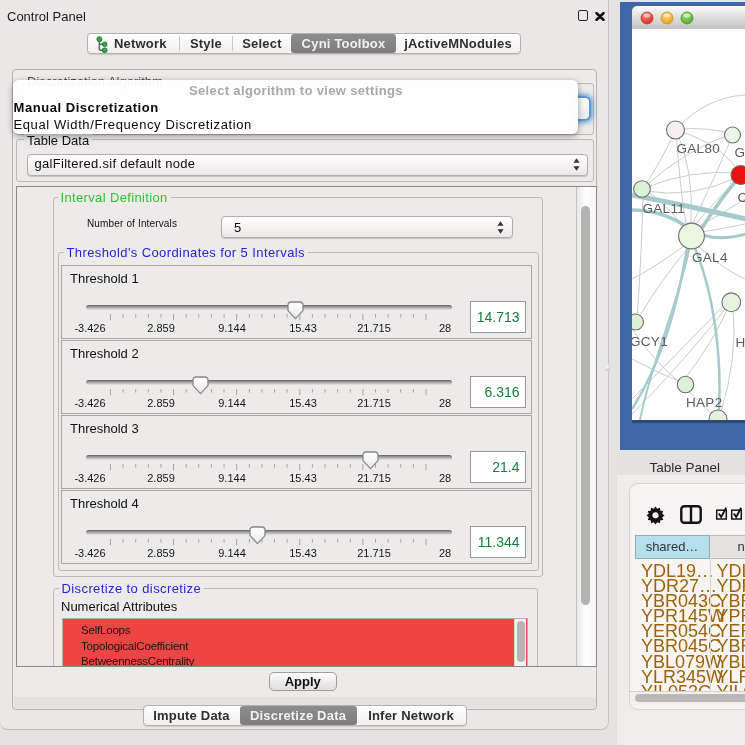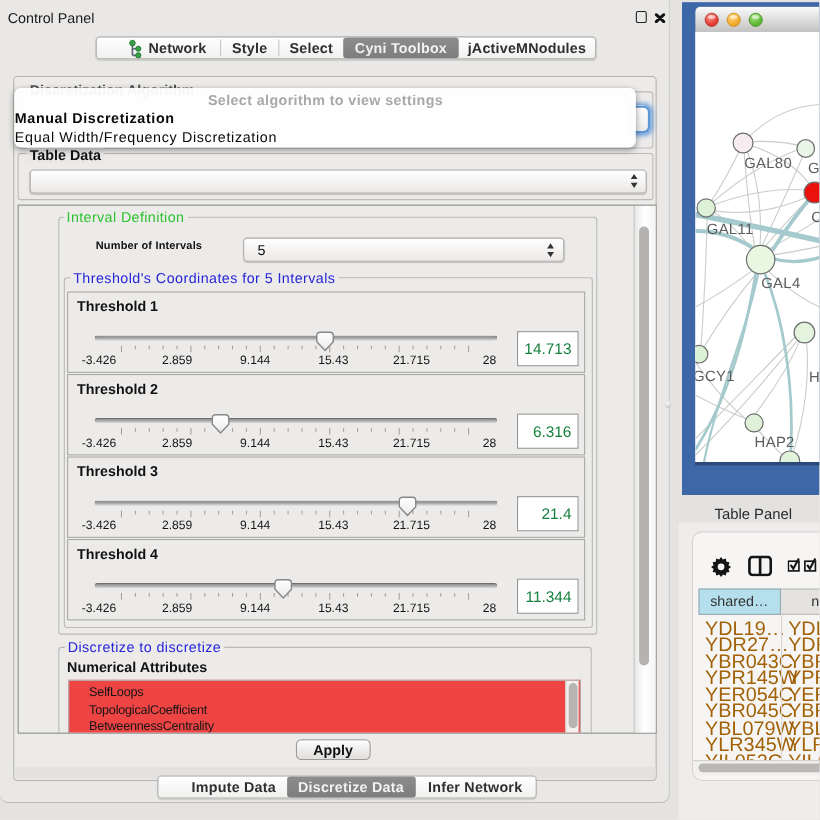--- a/index.html
+++ b/index.html
@@ -4,28 +4,28 @@
 <style>
   html,body{margin:0;padding:0;}
   body{width:745px;height:745px;overflow:hidden;position:relative;
        font-family:"Liberation Sans",sans-serif;background:#e4e3e2;}
   .abs{position:absolute;}
   .combo{border:1px solid #aeadac;border-radius:4px;
          background:linear-gradient(#ffffff,#f4f3f2 55%,#e9e8e7);
          box-shadow:0 1px 1px rgba(0,0,0,0.18);}
   .grp{border:1px solid #bbbab9;border-radius:3px;}
   .chip{position:absolute;background:#ecebea;padding:0 3px;white-space:nowrap;}
-  .blabel{font-weight:bold;font-size:13px;color:#111;white-space:nowrap;}
+  .blabel{font-weight:normal;font-size:13px;color:#111;white-space:nowrap;}
   .tickl{position:absolute;font-size:11px;color:#151515;transform:translateX(-50%);white-space:nowrap;}
   .vfield{position:absolute;left:453.5px;width:55.5px;height:32.5px;background:#fff;
           border:1px solid #989796;font-size:14px;color:#15803d;text-align:right;
           padding-right:5px;line-height:31px;box-sizing:border-box;}
   .tabbar{position:absolute;display:flex;background:linear-gradient(#ffffff,#f1f0ef);
           border:1px solid #b2b1b0;border-radius:4px;height:19px;align-items:stretch;
-          box-shadow:0 1px 1px rgba(0,0,0,0.12);padding-left:21px;}
+          box-shadow:0 1px 1px rgba(0,0,0,0.12);}
   .tab{font-size:13px;letter-spacing:0.2px;font-weight:bold;color:#2e2e2e;display:flex;align-items:center;
        justify-content:center;white-space:nowrap;}
   .tabsep{width:1px;background:#c8c7c6;margin:2px 0;}
   .tabsel{background:linear-gradient(#8d8d8d,#7d7d7d);color:#f2f2f2;border-radius:3px;}
   .row1{font-size:18px;color:#a16207;white-space:nowrap;}
 </style>
 </head>
 <body>
 
 <div class="abs" style="left:0;top:0;width:608px;height:729px;background:#e9e8e7;
@@ -63,20 +63,21 @@
 <div class="abs grp" style="left:16px;top:83px;width:576px;height:50px;"></div>
 <div class="abs blabel" style="left:27px;top:73.5px;font-size:13px;color:#4d4d4d;">Discretization Algorithm</div>
 
 <div class="abs" style="left:575px;top:96px;width:16px;height:25px;border-radius:0 6px 6px 0;
      border:2.5px solid #5e97d5;border-left:none;box-shadow:0 0 4px 2px rgba(85,145,215,0.8);
      background:linear-gradient(#fdfdfd,#ececec);box-sizing:border-box;"></div>
 
 <div class="abs grp" style="left:16px;top:139px;width:576px;height:40.5px;"></div>
 <div class="chip blabel" style="left:24px;top:132.5px;font-size:13px;background:#e9e8e7;">Table Data</div>
 <div class="abs combo" style="left:26.5px;top:154px;width:559px;height:20px;">
+  <div style="position:absolute;left:7px;top:1px;font-size:13px;letter-spacing:0.3px;color:#0c0c0c;">galFiltered.sif default node</div>
   <svg style="position:absolute;right:7px;top:3px;" width="7" height="13" viewBox="0 0 7 13">
     <path d="M3.5 0.2 L6.6 4.8 H0.4 Z" fill="#333"></path>
       <path d="M3.5 12.8 L0.4 8.2 H6.6 Z" fill="#333"></path>
   </svg>
 </div>
 
 <div class="abs" style="left:15.5px;top:186px;width:581.5px;height:481px;background:#ecebea;
      border:1px solid #8b8a89;box-sizing:border-box;overflow:hidden;">
 
   <div class="abs grp" style="left:36px;top:10px;width:488px;height:378px;"></div>

